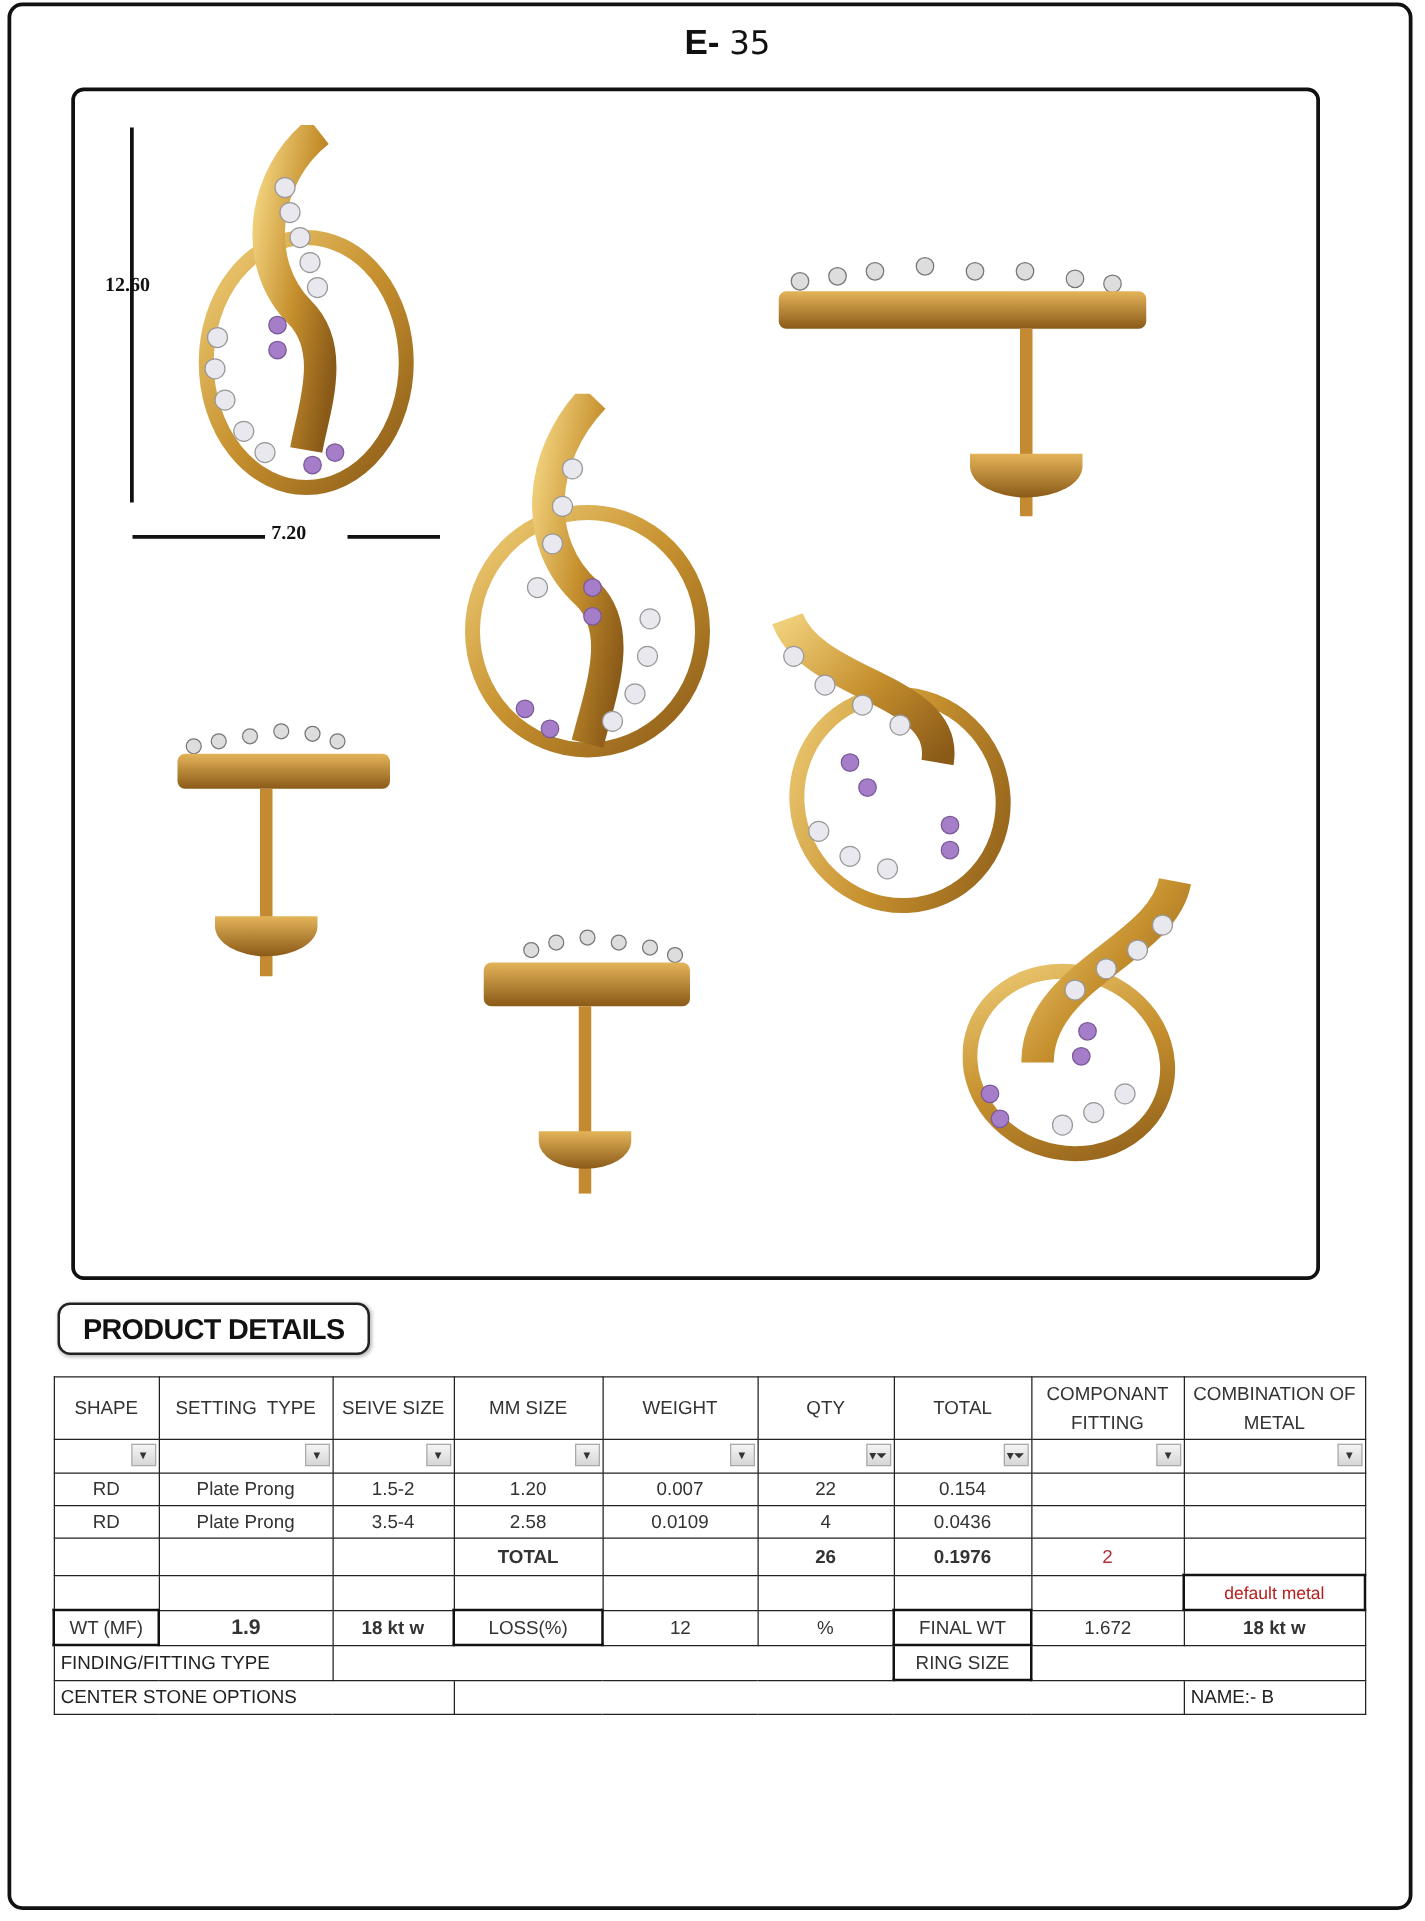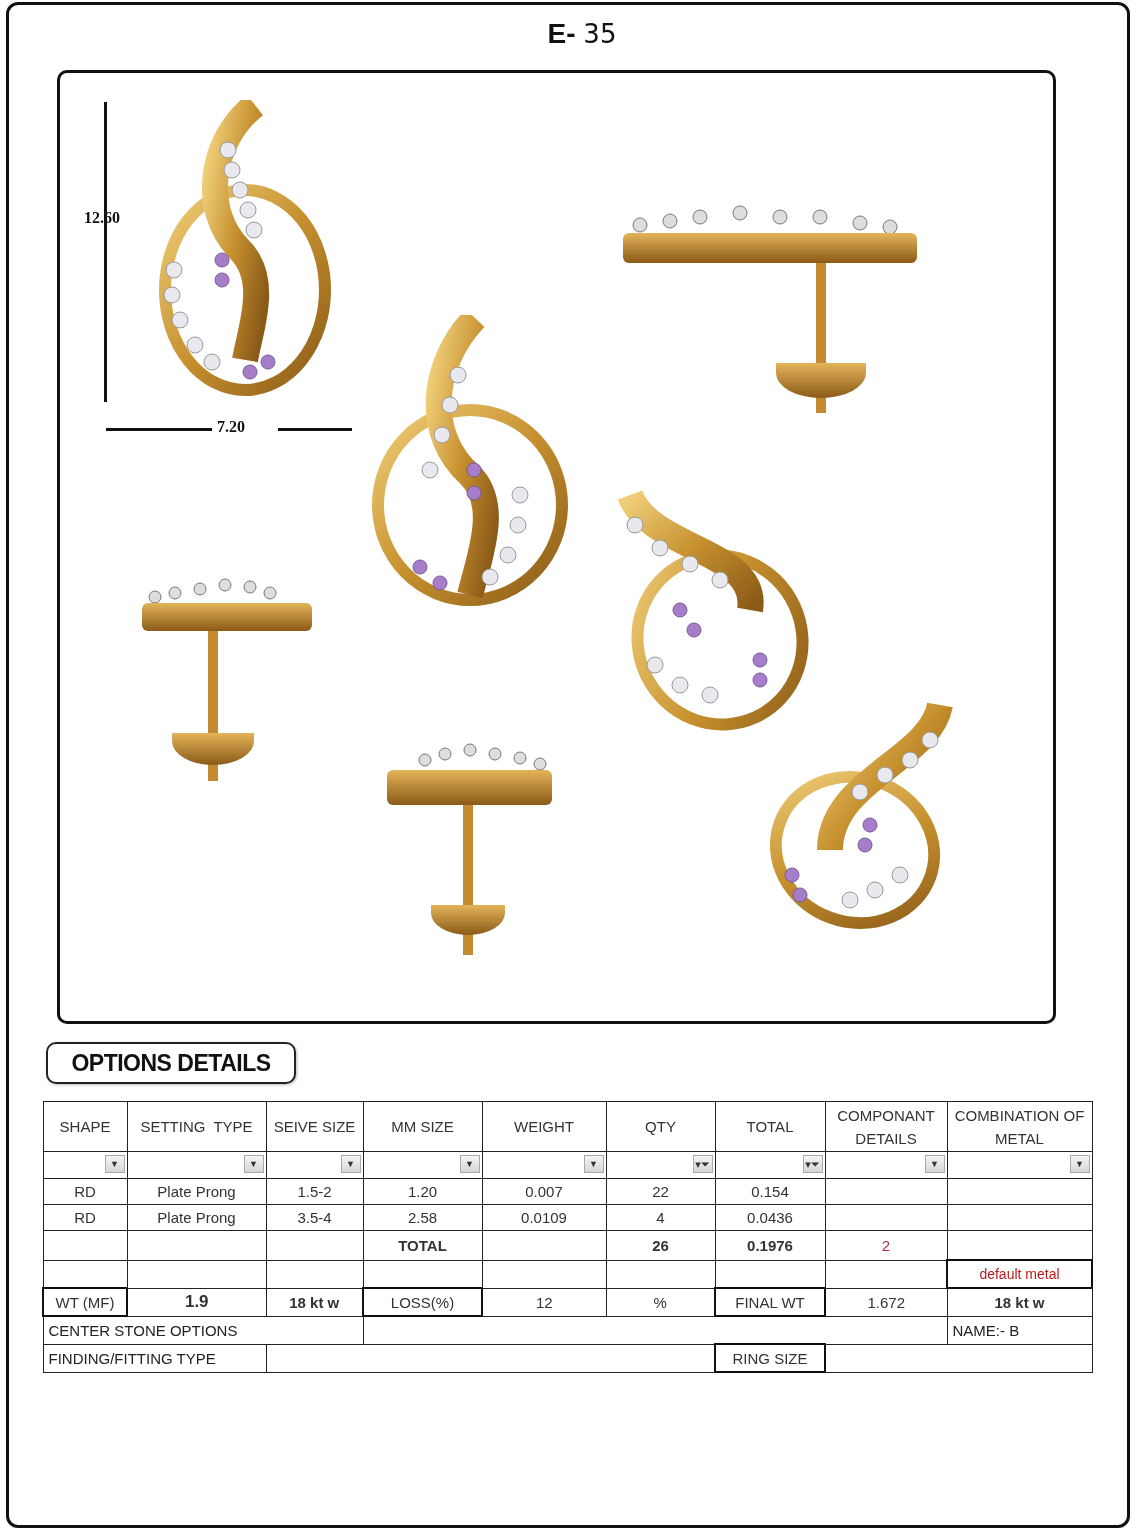--- a/index.html
+++ b/index.html
@@ -38,21 +38,21 @@
 <div class="outer-frame"></div>
 
 <div class="title">
   <span>E-</span>
   <span class="num">35</span>
 </div>
 
 <div class="image-frame"></div>
 
 <div class="dim-v"></div>
-<div class="dim-label" style="left:84px;top:209px;">12.60</div>
+<div class="dim-label" style="left:84px;top:220px;">12.60</div>
 <div class="dim-h1"></div>
 <div class="dim-h2"></div>
 <div class="dim-label" style="left:217px;top:418px;">7.20</div>
 
 <svg class="earring" style="left:150px;top:100px;" width="190" height="300" viewBox="0 0 190 300">
   <defs>
     <linearGradient id="gold" x1="0" y1="0" x2="1" y2="1">
       <stop offset="0" stop-color="#f0cf7a"></stop>
         <stop offset="0.5" stop-color="#c6902e"></stop>
         <stop offset="1" stop-color="#8a5a18"></stop>
@@ -184,21 +184,21 @@
       <circle cx="130" cy="175" r="8"></circle>
     </g>
   <g fill="#a57dc8" stroke="#7a5a98">
       <circle cx="100" cy="125" r="7"></circle>
       <circle cx="95" cy="145" r="7"></circle>
       <circle cx="22" cy="175" r="7"></circle>
       <circle cx="30" cy="195" r="7"></circle>
     </g>
 </svg>
 
-<div class="product-details-box">OPTIONS DETAILS</div>
+<div class="product-details-box">PRODUCT DETAILS</div>
 
 <table class="details">
   <colgroup>
     <col style="width:84px">
       <col style="width:139px">
       <col style="width:97px">
       <col style="width:119px">
       <col style="width:124px">
       <col style="width:109px">
       <col style="width:110px">
@@ -208,21 +208,21 @@
   <tbody>
       <tr class="hdr">
     <td>SHAPE</td>
     <td style="white-space:pre">SETTING  TYPE</td>
     <td>SEIVE SIZE</td>
     <td>MM SIZE</td>
     <td>WEIGHT</td>
     <td>QTY</td>
     <td>TOTAL</td>
     <td>
-          <span class="two">COMPONANT DETAILS</span>
+          <span class="two">COMPONANT FITTING</span>
         </td>
     <td>
           <span class="two">COMBINATION OF METAL</span>
         </td>
   </tr>
   <tr class="filter-row">
     <td>
           <span class="dd">▼</span>
         </td>
     <td>
@@ -299,24 +299,24 @@
     <td style="font-weight:bold;font-size:17px">1.9</td>
     <td style="font-weight:bold">18 kt w</td>
     <td class="thick">LOSS(%)</td>
     <td>12</td>
     <td>%</td>
     <td class="thick">FINAL WT</td>
     <td>1.672</td>
     <td style="font-weight:bold">18 kt w</td>
   </tr>
   <tr class="wt-row">
-    <td colspan="3" class="left-label">CENTER STONE OPTIONS</td>
-    <td colspan="5"></td>
-    <td class="left-label">NAME:- B</td>
-  </tr>
-  <tr class="wt-row">
     <td colspan="2" class="left-label">FINDING/FITTING TYPE</td>
     <td colspan="4"></td>
     <td class="thick">RING SIZE</td>
     <td colspan="2"></td>
   </tr>
+  <tr class="wt-row">
+    <td colspan="3" class="left-label">CENTER STONE OPTIONS</td>
+    <td colspan="5"></td>
+    <td class="left-label">NAME:- B</td>
+  </tr>
 </tbody>
   </table>
 
 </body></html>

